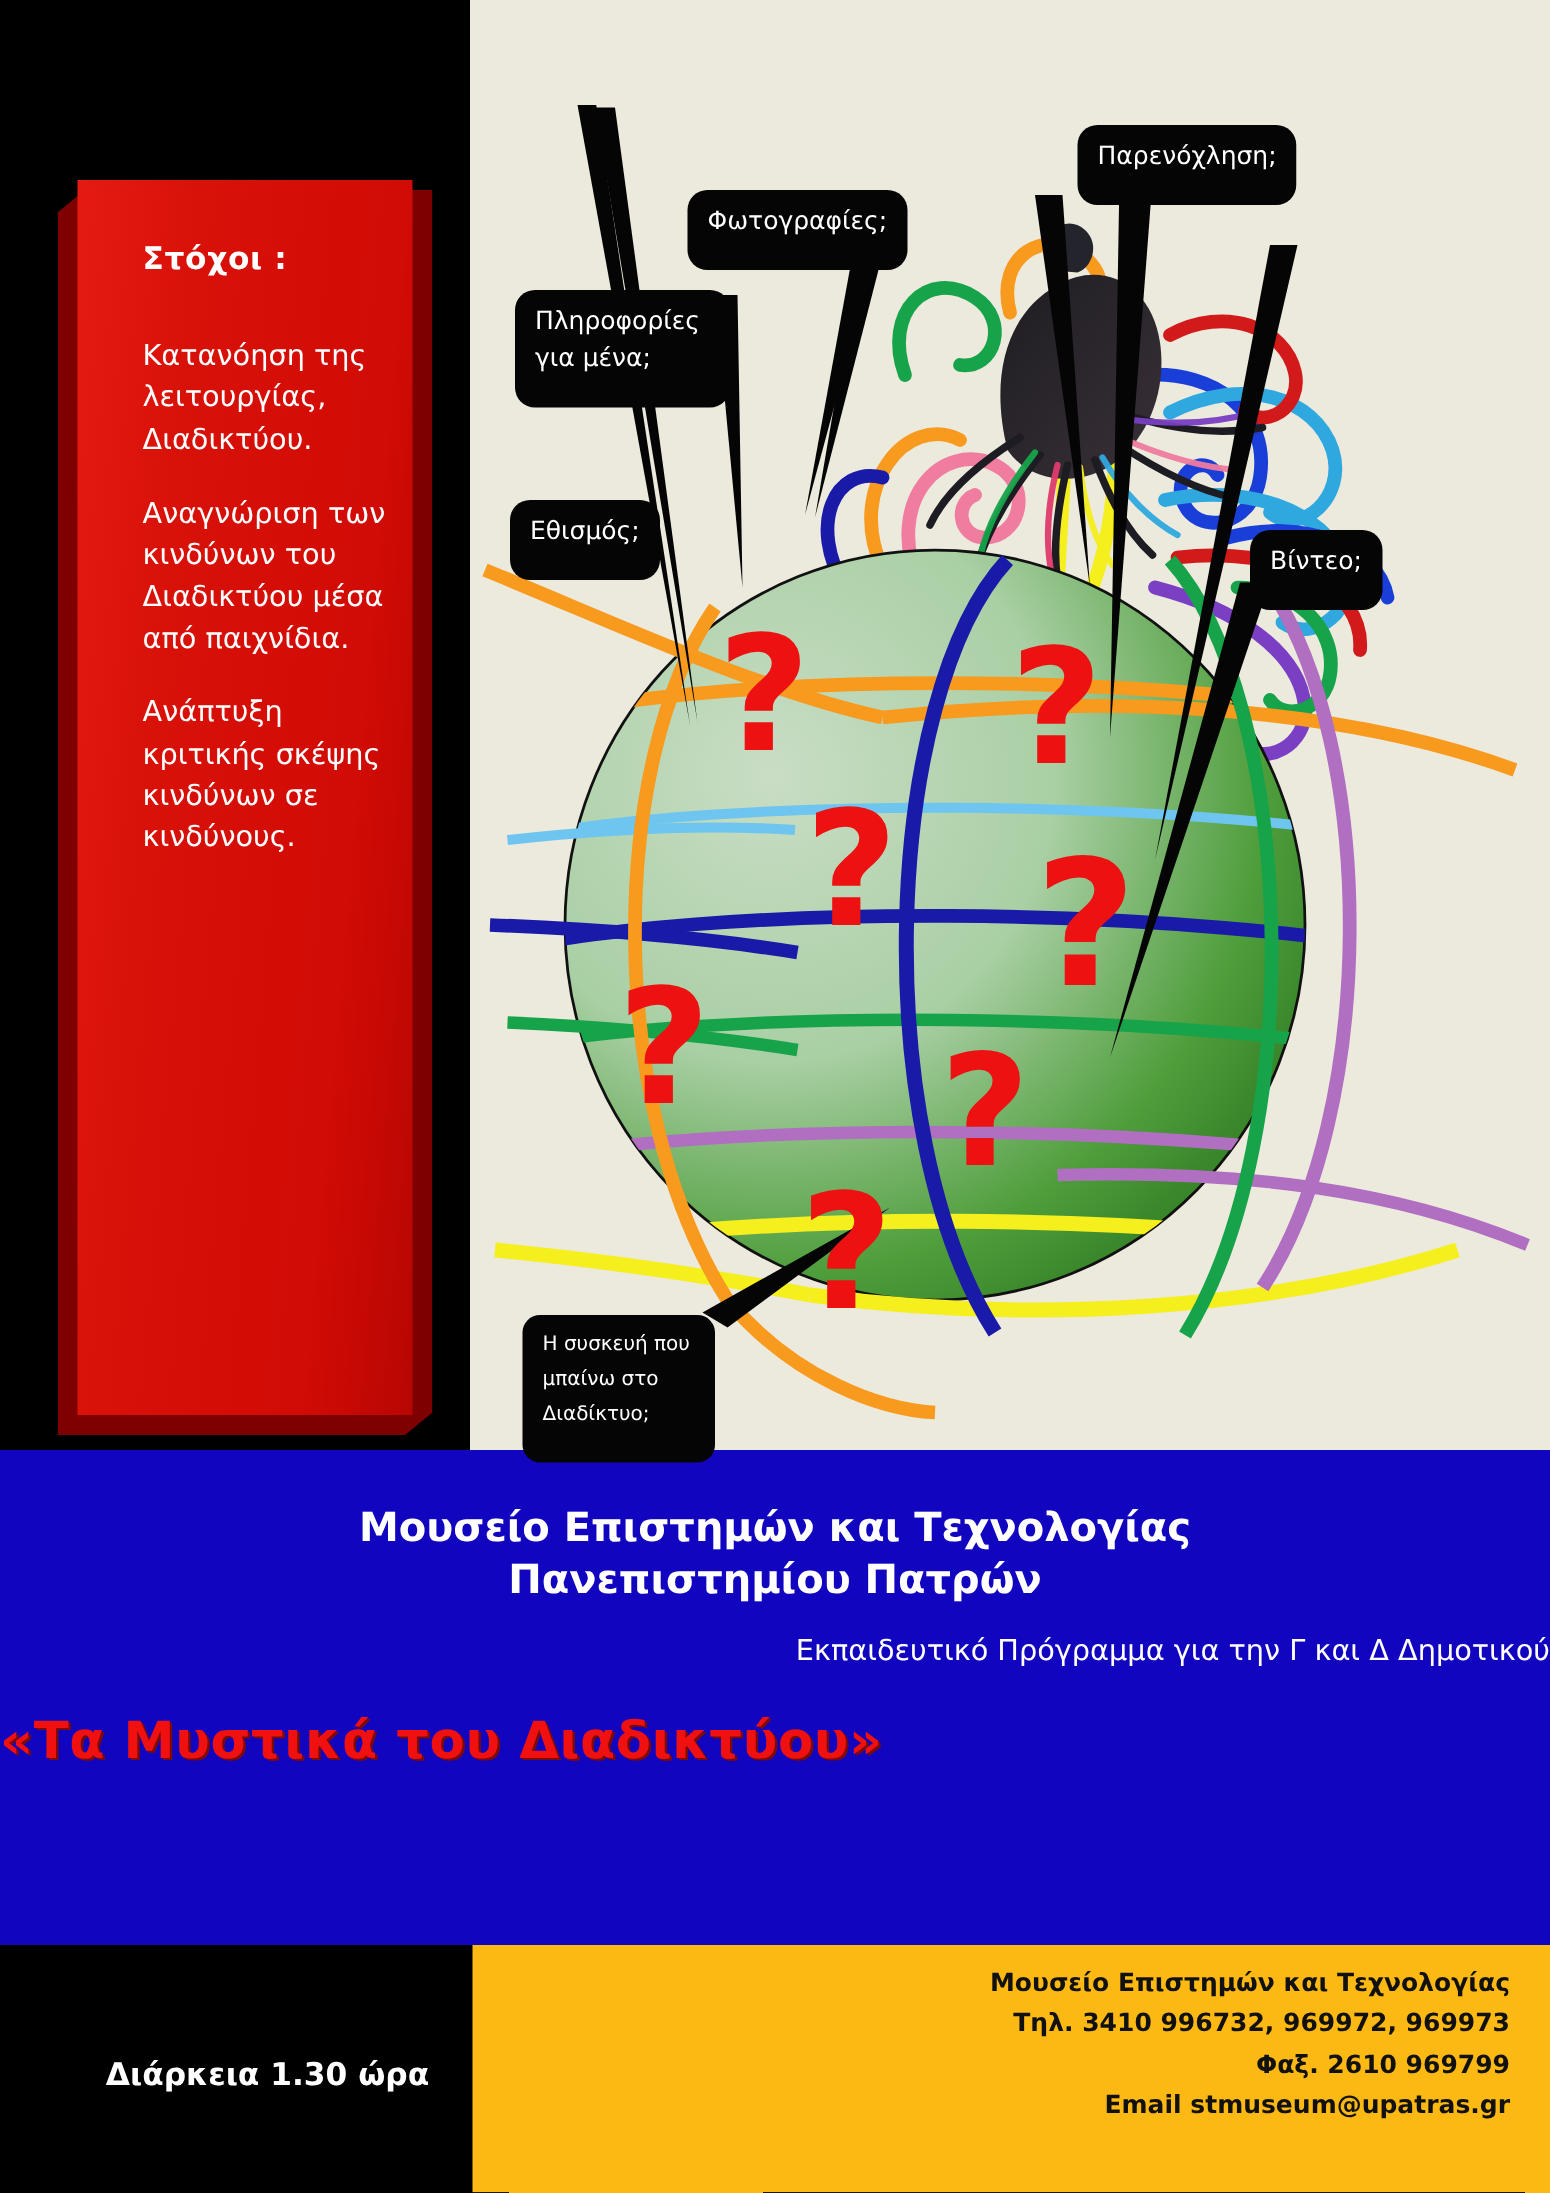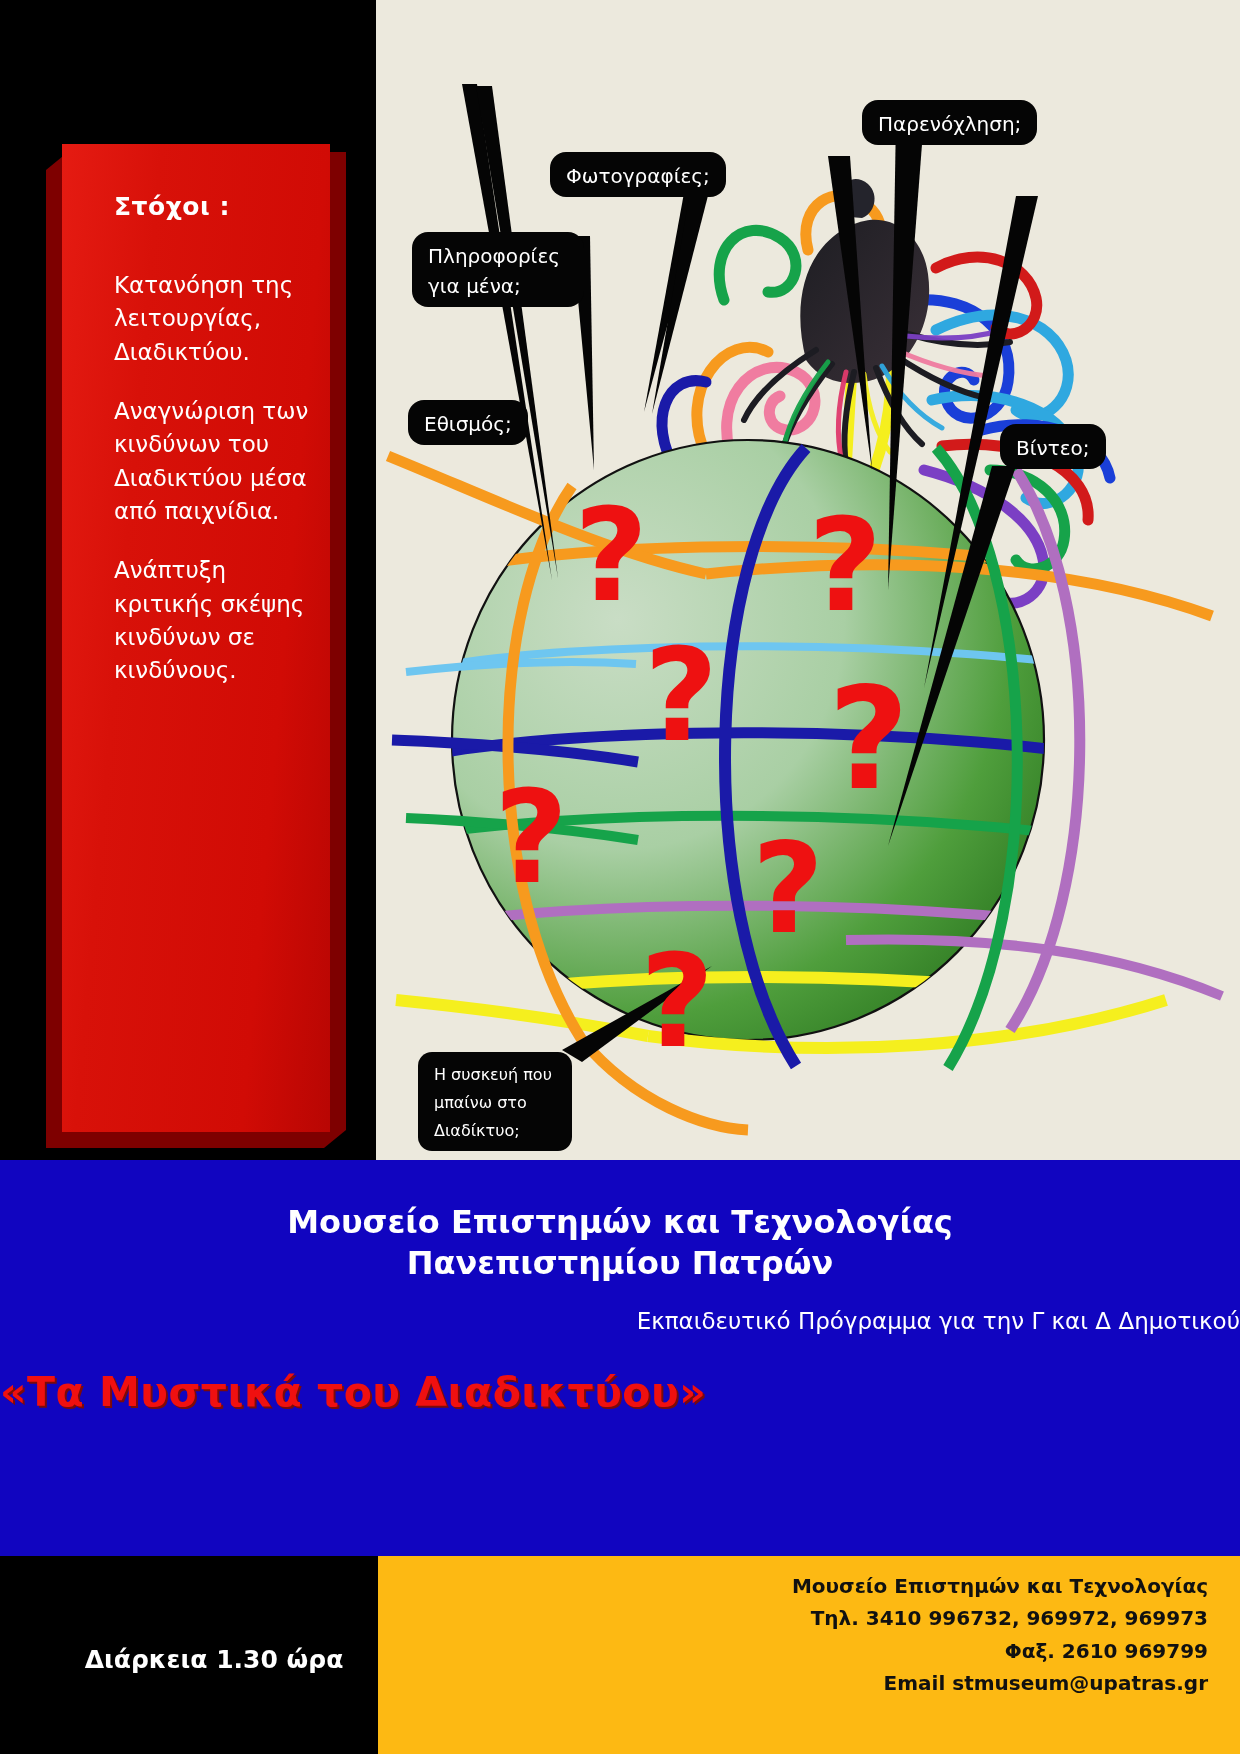--- a/index.html
+++ b/index.html
@@ -19,21 +19,21 @@
       background:linear-gradient(95deg,#e51b12 0%,#d81109 28%,#d10b05 75%,#b80603 100%);}
   .red-box .inner{position:absolute;left:52px;top:48px;right:18px;}
   .goals-title{color:#ffffff;font-size:25px;font-weight:bold;letter-spacing:.5px;margin:0 0 48px 0;}
   .goal{color:#ffffff;font-size:23px;line-height:1.45;margin:0 0 26px 0;font-weight:400;}
 
   
   .globe-wrap{position:absolute;left:376px;top:0;width:864px;height:1160px;}
 
   
   .bubble{position:absolute;background:#050505;color:#ffffff;border-radius:16px;
-          padding:9px 16px 6px 16px;font-size:20px;line-height:1.5;white-space:pre-line;z-index:30;}
+          padding:9px 16px 25px 16px;font-size:20px;line-height:1.5;white-space:pre-line;z-index:30;}
   .bubble.small{font-size:16px;line-height:1.75;border-radius:14px;}
 
   
   .blue-band{position:absolute;left:0;top:1160px;width:1240px;height:396px;background:#1105c0;}
   .bb-line1{position:absolute;left:0;right:0;top:42px;text-align:center;color:#fff;
             font-size:32px;font-weight:bold;line-height:1.28;}
   .bb-sub{position:absolute;left:0;right:0;top:148px;text-align:right;color:#fff;font-size:23px;}
   .bb-title{position:absolute;left:0;right:0;top:208px;text-align:left;color:#f01010;
             font-size:41px;font-weight:bold;letter-spacing:.5px;
             text-shadow:2px 2px 0 #7b0a0a;}

